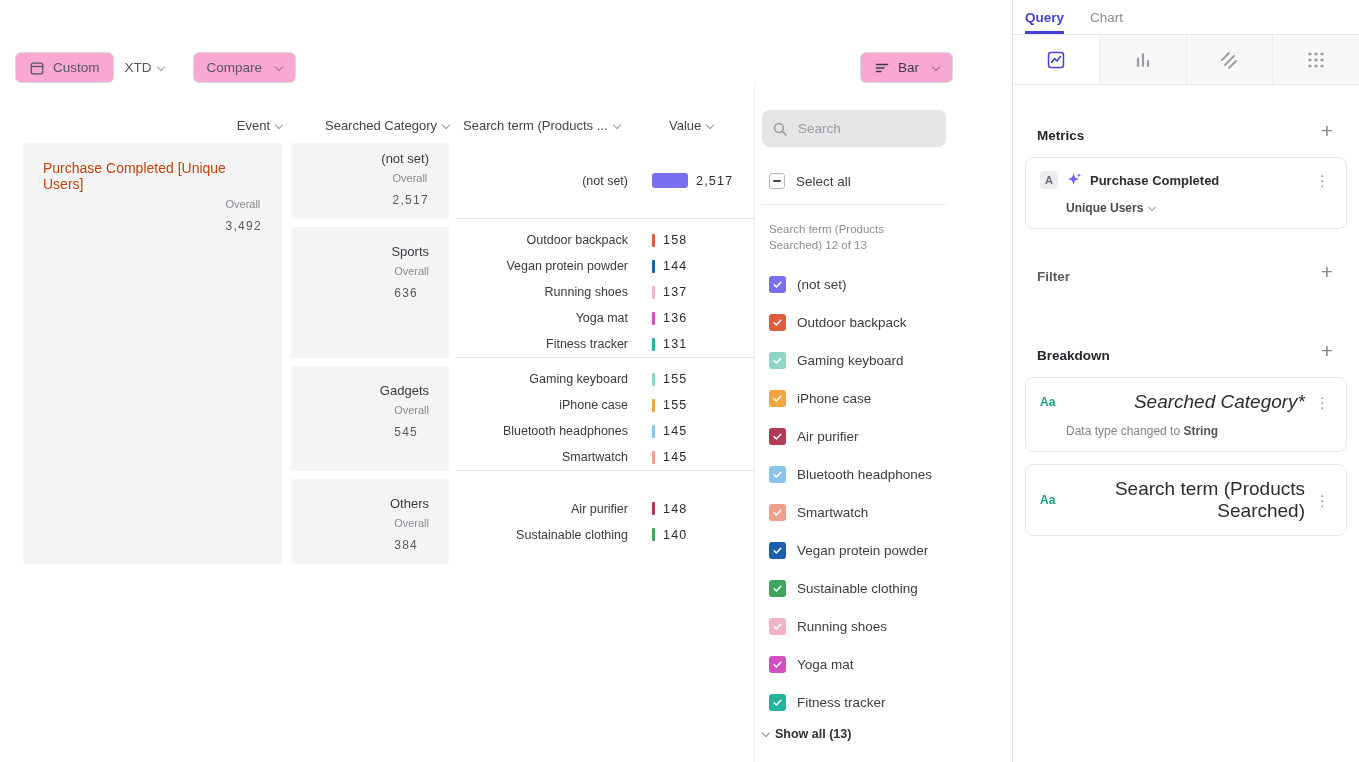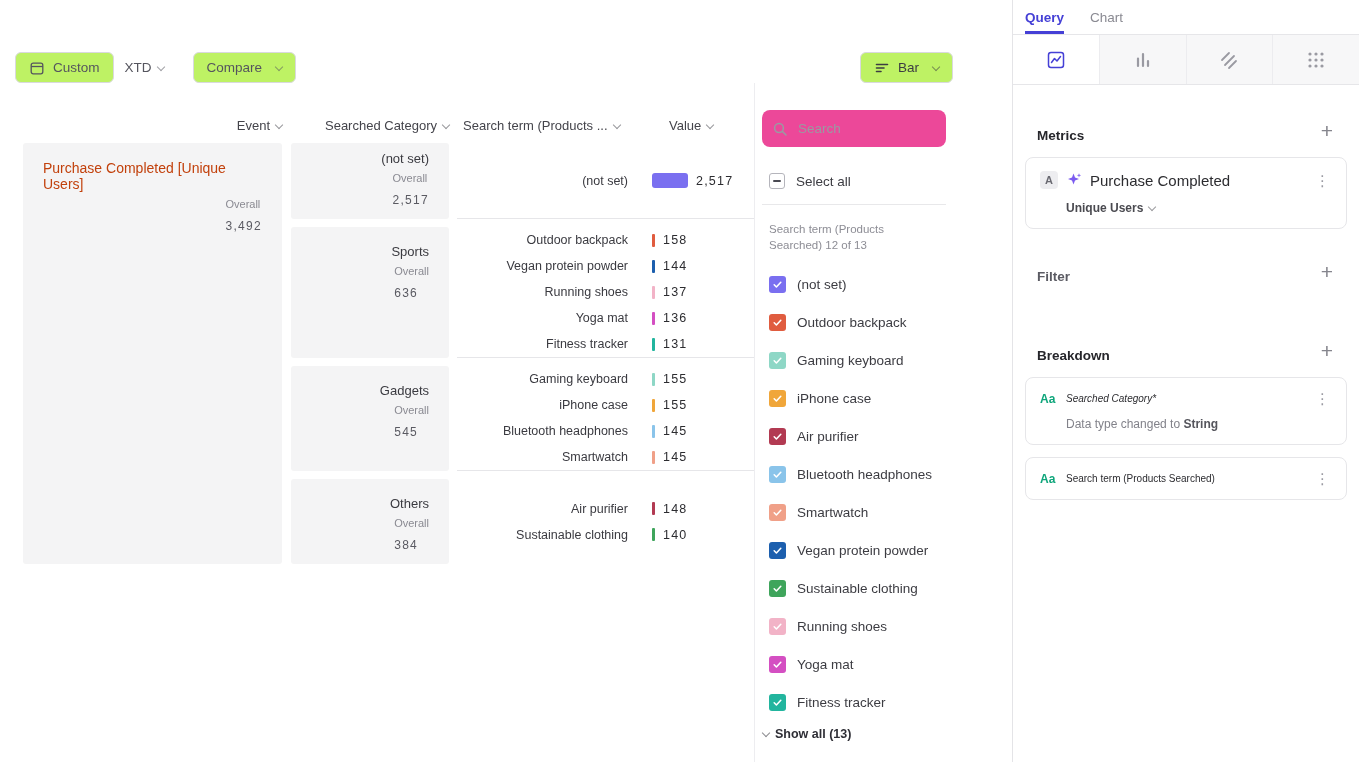--- a/index.html
+++ b/index.html
@@ -18,21 +18,21 @@
     font-family:"Liberation Sans","DejaVu Sans",sans-serif;color:var(--ink);
     -webkit-font-smoothing:antialiased;
   }
   .app{display:flex;width:1359px;height:762px;}
   .main{flex:1;display:flex;flex-direction:column;min-width:0;}
 
   
   .toolbar{display:flex;align-items:center;margin-top:52px;padding:0 59px 0 15px;height:31px;flex:0 0 auto;}
   .tb-btn{border:none;background:none;font:inherit;font-size:13.5px;color:#55555e;cursor:pointer;
     display:inline-flex;align-items:center;height:31px;padding:0 11px;border-radius:6px;}
-  .tb-bordered{border:1px solid #d9d9de;background:#bef264;padding:0 13px;gap:8px;}
+  .tb-bordered{border:1px solid #d9d9de;background:#f9a8d4;padding:0 13px;gap:8px;}
   .preset.active{background:#e9e9ec;color:#2c2c30;font-weight:600;}
   .preset-group{display:flex;align-items:center;margin-left:6px;}
   .compare-btn{margin-left:18px;}
   .chart-type-btn{margin-left:auto;gap:8px;color:#3c3c42;}
   .chev{display:inline-block;width:6px;height:6px;border-right:1.4px solid currentColor;border-bottom:1.4px solid currentColor;
     transform:rotate(45deg);margin-left:6px;margin-bottom:2px;opacity:.55;}
   .chev.pre{margin-left:0;margin-right:6px;}
 
   
   .content{display:flex;flex:1;min-height:0;margin-left:8px;}
@@ -61,21 +61,21 @@
   .group:not(:last-child) .rows{border-bottom:1px solid var(--line);}
   .trow{display:flex;align-items:center;height:26px;}
   .tlabel{flex:1;text-align:right;padding-right:12px;font-size:12.5px;color:#3a3a40;white-space:nowrap;overflow:hidden;}
   .tvalue{width:106px;display:flex;align-items:center;padding-left:12px;}
   .bar{width:3px;height:13px;border-radius:1px;margin-right:8px;flex:0 0 auto;}
   .bar.wide{width:36px;height:15px;border-radius:3px;}
   .tnum{font-size:12.5px;color:#2c2c30;letter-spacing:1.2px;}
 
   
   .filter-rail{width:258px;border-left:1px solid #ededf0;padding-top:27px;flex:0 0 auto;}
-  .search-box{margin-left:7px;width:184px;height:37px;background:#ec4899;border-radius:8px;
+  .search-box{margin-left:7px;width:184px;height:37px;background:#e5e5e5;border-radius:8px;
     display:flex;align-items:center;padding:0 10px;gap:8px;}
   .search-box input{border:none;background:transparent;outline:none;font:inherit;font-size:13.5px;color:var(--ink);width:100%;}
   .search-box input::placeholder{color:#9a9aa2;}
   .select-all{margin:26px 0 0 14px;display:flex;align-items:center;gap:11px;font-size:13.5px;color:#3c3c42;cursor:pointer;}
   .cbx-indet{width:16px;height:16px;border:1.5px solid #b5b5bc;border-radius:3px;position:relative;flex:0 0 auto;background:#fff;}
   .cbx-indet::after{content:"";position:absolute;left:3px;top:6px;width:8px;height:2px;background:#4a4a52;border-radius:1px;}
   .rail-divider{margin:15px 0 0 7px;width:184px;height:1px;background:#e8e8ea;}
   .rail-subtitle{margin:16px 0 0 14px;width:162px;font-size:11.5px;color:#8d8d95;line-height:1.4;}
   .fi-list{margin:12px 0 0 14px;}
   .fi{display:flex;align-items:center;gap:11px;height:38px;cursor:pointer;}
@@ -99,25 +99,25 @@
   .plus-btn{font-size:21px;font-weight:300;color:#85858d;cursor:pointer;line-height:1;background:none;border:none;padding:2px 6px;}
   .mt-metrics{margin-top:33px;}
   .mt-filter{margin-top:30px;}
   .mt-breakdown{margin-top:54px;}
 
   .qp-card{margin:14px 12px 0;border:1px solid var(--line);border-radius:8px;padding:13px 14px;background:#fff;}
   .qp-card + .qp-card{margin-top:12px;}
   .card-row{display:flex;align-items:center;gap:8px;}
   .badge-a{width:18px;height:18px;border-radius:4px;background:#ededf0;color:#6a6a72;font-size:11px;font-weight:600;
     display:inline-flex;align-items:center;justify-content:center;flex:0 0 auto;}
-  .metric-name{font-size:15px;color:#2c2c30;font-weight:400;flex:1;}
+  .metric-name{font-size:13px;color:#2c2c30;font-weight:700;flex:1;}
   .kebab{color:#9a9aa2;font-size:15px;cursor:pointer;padding:0 2px;line-height:1;}
   .card-sub{margin:12px 0 0 26px;display:flex;align-items:center;font-size:12px;font-weight:700;color:#4a4a50;cursor:pointer;}
   .aa-icon{font-size:12px;font-weight:700;color:var(--type-green);width:18px;flex:0 0 auto;}
-  .bd-label{font-size:10px;color:#2c2c30;flex:1;}
+  .bd-label{font-size:19px;color:#2c2c30;flex:1;text-align:right;}
   .bd-label.italic{font-style:italic;}
   .bd-note{margin:11px 0 0 26px;font-size:12px;color:#82828a;}
   .bd-note b{color:#55555c;font-weight:700;}
   svg{display:block;}
 </style>
 </head>
 <body>
 
 <div class="app">
 

